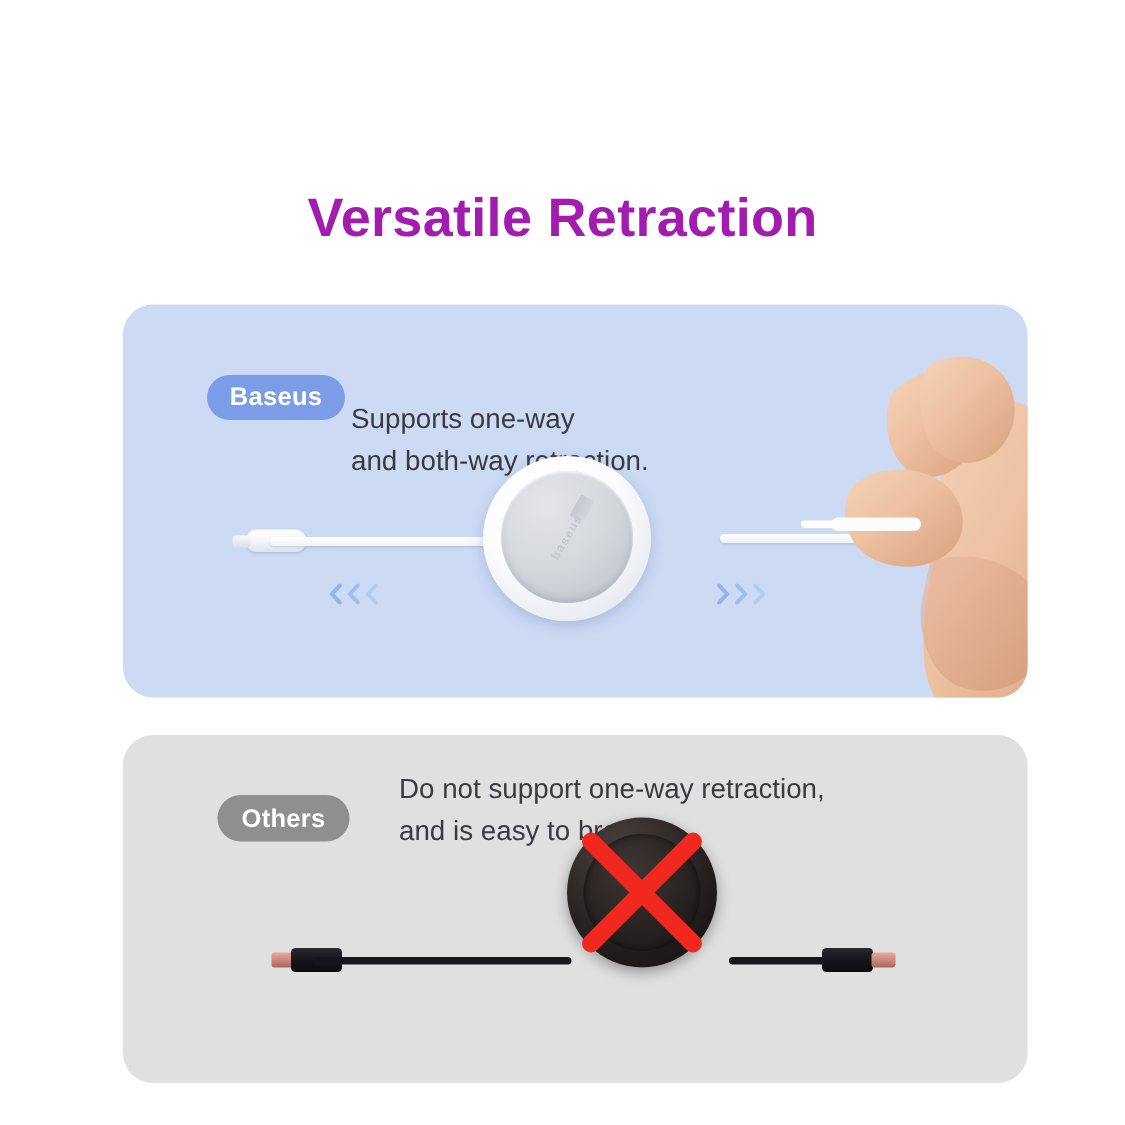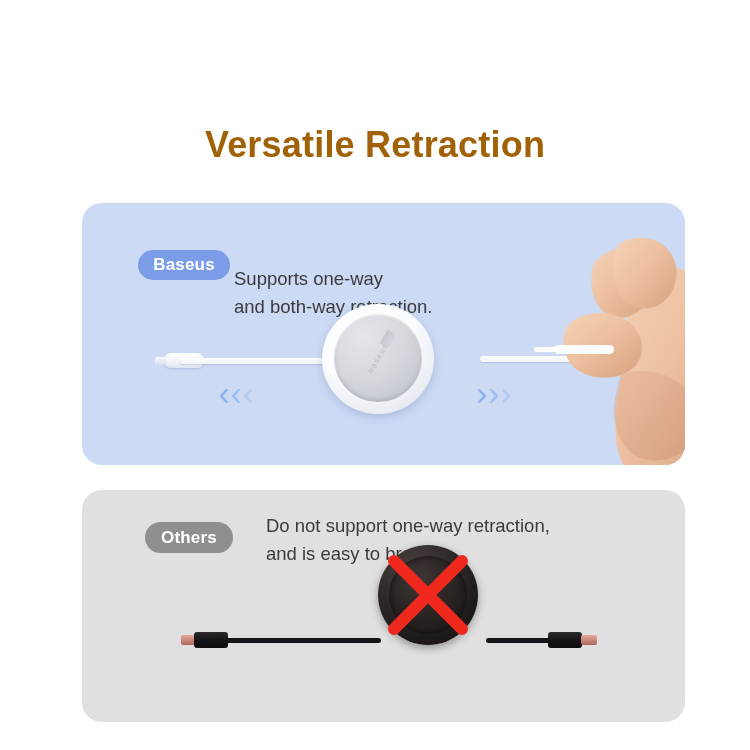--- a/index.html
+++ b/index.html
@@ -22,21 +22,21 @@
 
   
   .page-title {
     position: absolute;
     left: 0;
     top: 124px;
     width: 750px;
     text-align: center;
     font-size: 36px;
     font-weight: 700;
-    color: #a16207;
+    color: #a21caf;
     letter-spacing: 0.2px;
     line-height: 1.15;
   }
 
   
   .panel {
     position: absolute;
     border-radius: 20px;
     overflow: hidden;
   }
@@ -69,21 +69,21 @@
   .badge-baseus {
     left: 56px;
     top: 47px;
     width: 92px;
     height: 30px;
     background: #7b9ce6;
     font-size: 17px;
   }
   .badge-others {
     left: 63px;
-    top: 32px;
+    top: 40px;
     width: 88px;
     height: 31px;
     background: #8f8f90;
     font-size: 17px;
   }
 
   
   .caption {
     position: absolute;
     color: #3a3a40;

